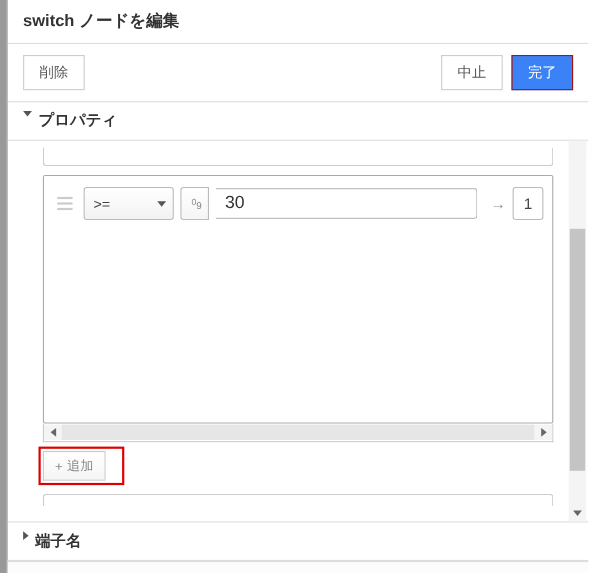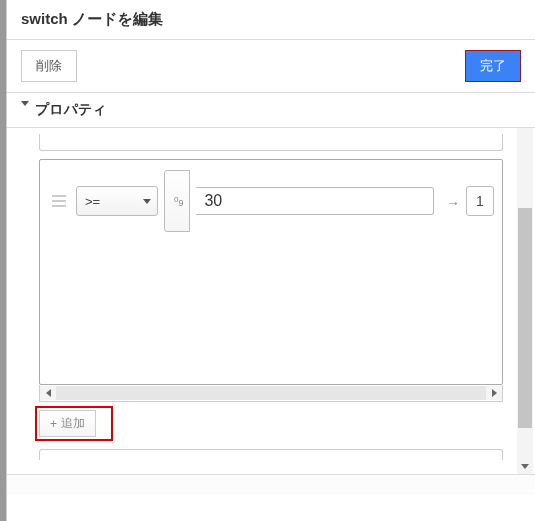--- a/index.html
+++ b/index.html
@@ -26,21 +26,21 @@
   .tri-d{width:0;height:0;border-left:4px solid transparent;border-right:4px solid transparent;border-top:5px solid #666}
   .tri-l{width:0;height:0;border-top:4px solid transparent;border-bottom:4px solid transparent;border-right:5px solid #666}
   .tri-r{width:0;height:0;border-top:4px solid transparent;border-bottom:4px solid transparent;border-left:5px solid #666}
   .top-fragment{margin:6px 18px 8px 18px;height:16px;border:1px solid #ccc;border-top:none;border-radius:0 0 3px 3px}
   .rules-box{margin:0 18px;border:1px solid #aaa;border-radius:2px;height:226px;box-sizing:border-box;overflow:hidden;background:#fff}
   .rule-row{display:flex;align-items:center;gap:6px;padding:10px 8px}
   .handle{display:flex;flex-direction:column;gap:3px;padding:0 4px;cursor:grab}
   .handle span{display:block;width:14px;height:2px;background:#ccc}
   .select{position:relative;border:1px solid #bbb;border-radius:3px;height:28px;display:flex;align-items:center;padding:0 20px 0 8px;background:linear-gradient(#fff,#f2f2f2);min-width:52px;font-size:13px;color:#444}
   .select .dd{position:absolute;right:6px;width:0;height:0;border-left:4px solid transparent;border-right:4px solid transparent;border-top:5px solid #555}
-  .type-toggle{border:1px solid #bbb;border-radius:3px 0 0 3px;height:28px;display:flex;align-items:center;padding:16px 6px;background:linear-gradient(#fff,#f5f5f5);gap:3px}
+  .type-toggle{border:1px solid #bbb;border-radius:3px 0 0 3px;height:28px;display:flex;align-items:center;padding:0 6px;background:linear-gradient(#fff,#f5f5f5);gap:3px}
   .num09{font-size:9px;color:#888;line-height:8px}
   .num09 sup{font-size:8px}
   .value-input{border:1px solid #bbb;border-left:none;border-radius:0 3px 3px 0;height:28px;padding:0 8px;font-size:16px;color:#333;flex:1;min-width:0}
   .out-arrow{color:#888;padding-left:6px;font-size:14px}
   .out-num{border:1px solid #bbb;border-radius:3px;height:28px;width:26px;display:flex;align-items:center;justify-content:center;font-size:14px;color:#444}
   .hbar{display:flex;align-items:center;height:16px;margin:0 18px;border:1px solid #ccc;border-top:none}
   .hbar .hb-btn{width:16px;height:14px;display:flex;align-items:center;justify-content:center;background:#f4f4f4}
   .hbar .hb-track{flex:1;height:14px;background:#e6e6e6}
   .add-btn{display:inline-flex;align-items:center;gap:4px;border:1px solid #ccc;background:linear-gradient(#fff,#f5f5f5);color:#888;padding:4px 10px;font-size:12px;margin:6px 0 0 18px;cursor:pointer}
   .add-wrap{border:2px solid #d00;padding:2px;margin:4px 0 8px 14px;width:70px}
@@ -54,20 +54,21 @@
 
 <div class="frame">
   <div class="left-rail"></div>
   <div class="panel">
 
     <div class="header">switch ノードを編集</div>
 
     <div class="toolbar">
       <span class="btn">削除</span>
       <span class="spacer"></span>
+      <span class="btn">中止</span>
       <span class="btn btn-danger">完了</span>
     </div>
 
     <div class="section-hdr">
       <span class="caret caret-down"></span>
       <span>プロパティ</span>
     </div>
 
     <div class="prop-body">
 
@@ -122,16 +123,20 @@
           </div>
         <div class="sb-track">
           <div class="sb-thumb"></div>
         </div>
         <div class="sb-btn sb-dn">
             <span class="tri-d"></span>
           </div>
       </div>
     </div>
 
+    <div class="section-hdr section-ports">
+      <span class="caret caret-right"></span>
+      <span>端子名</span>
+    </div>
 
     <div class="gap-strip"></div>
   </div>
 </div>
 
 </body></html>

